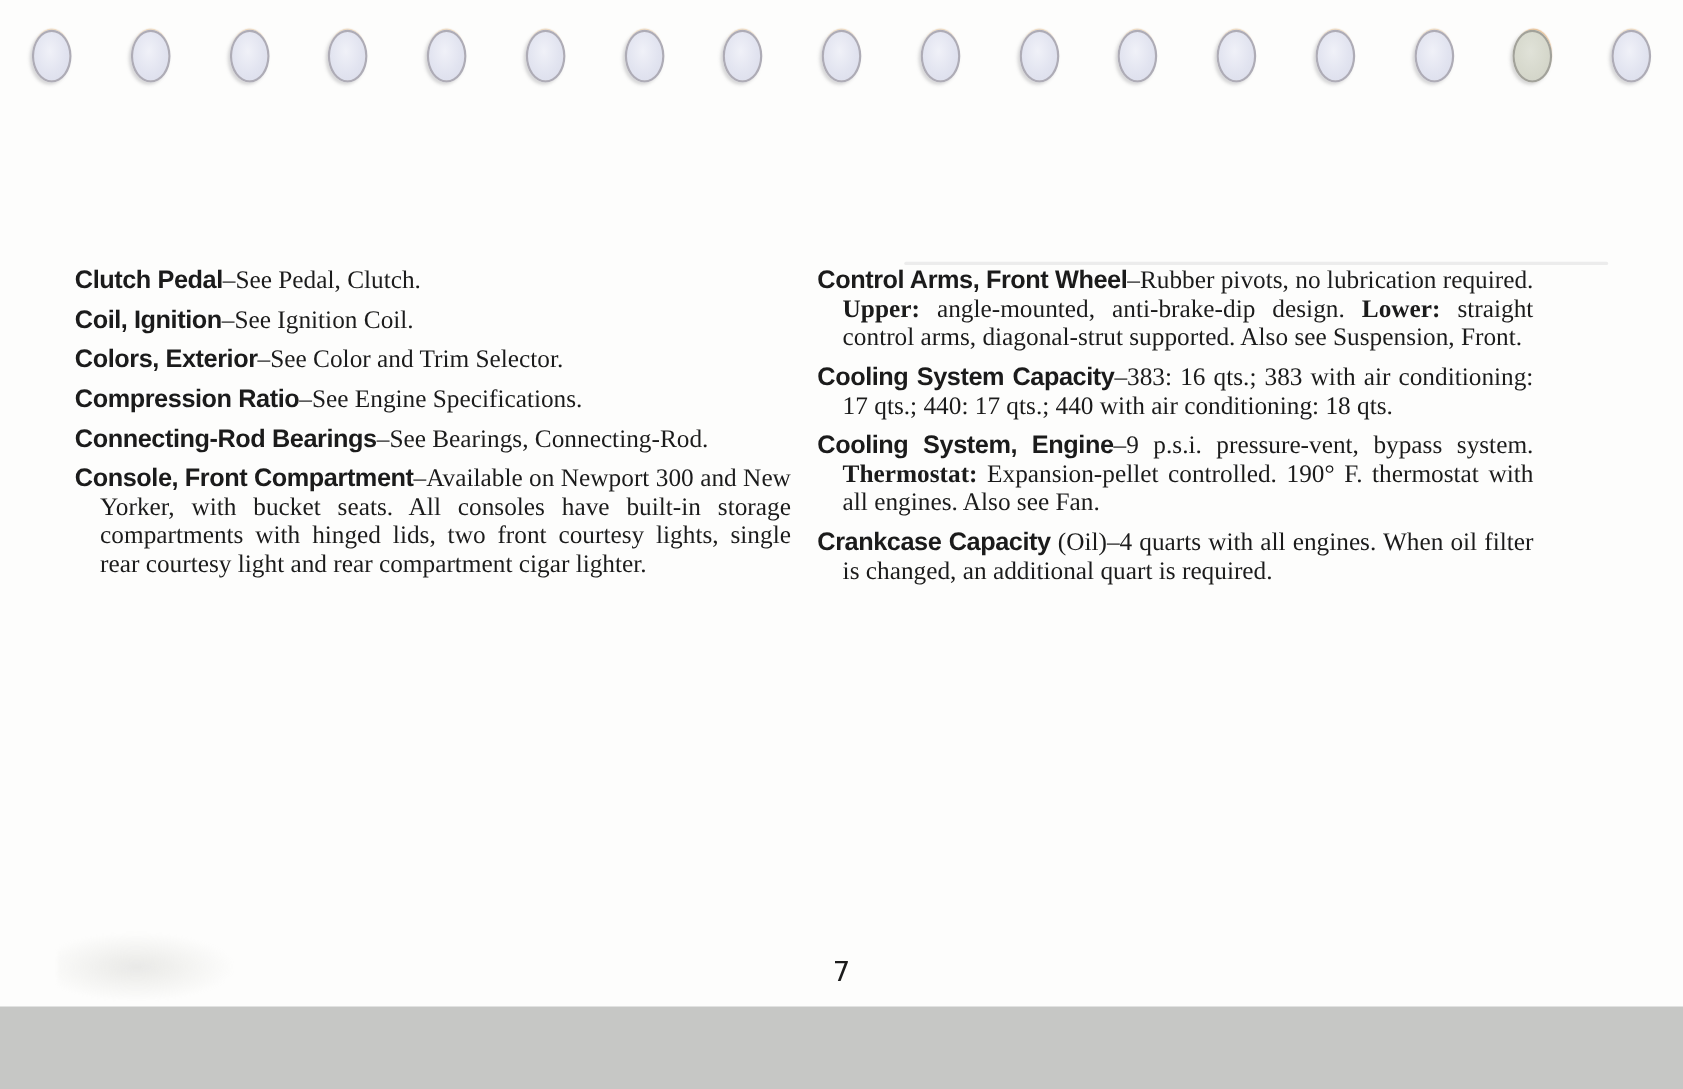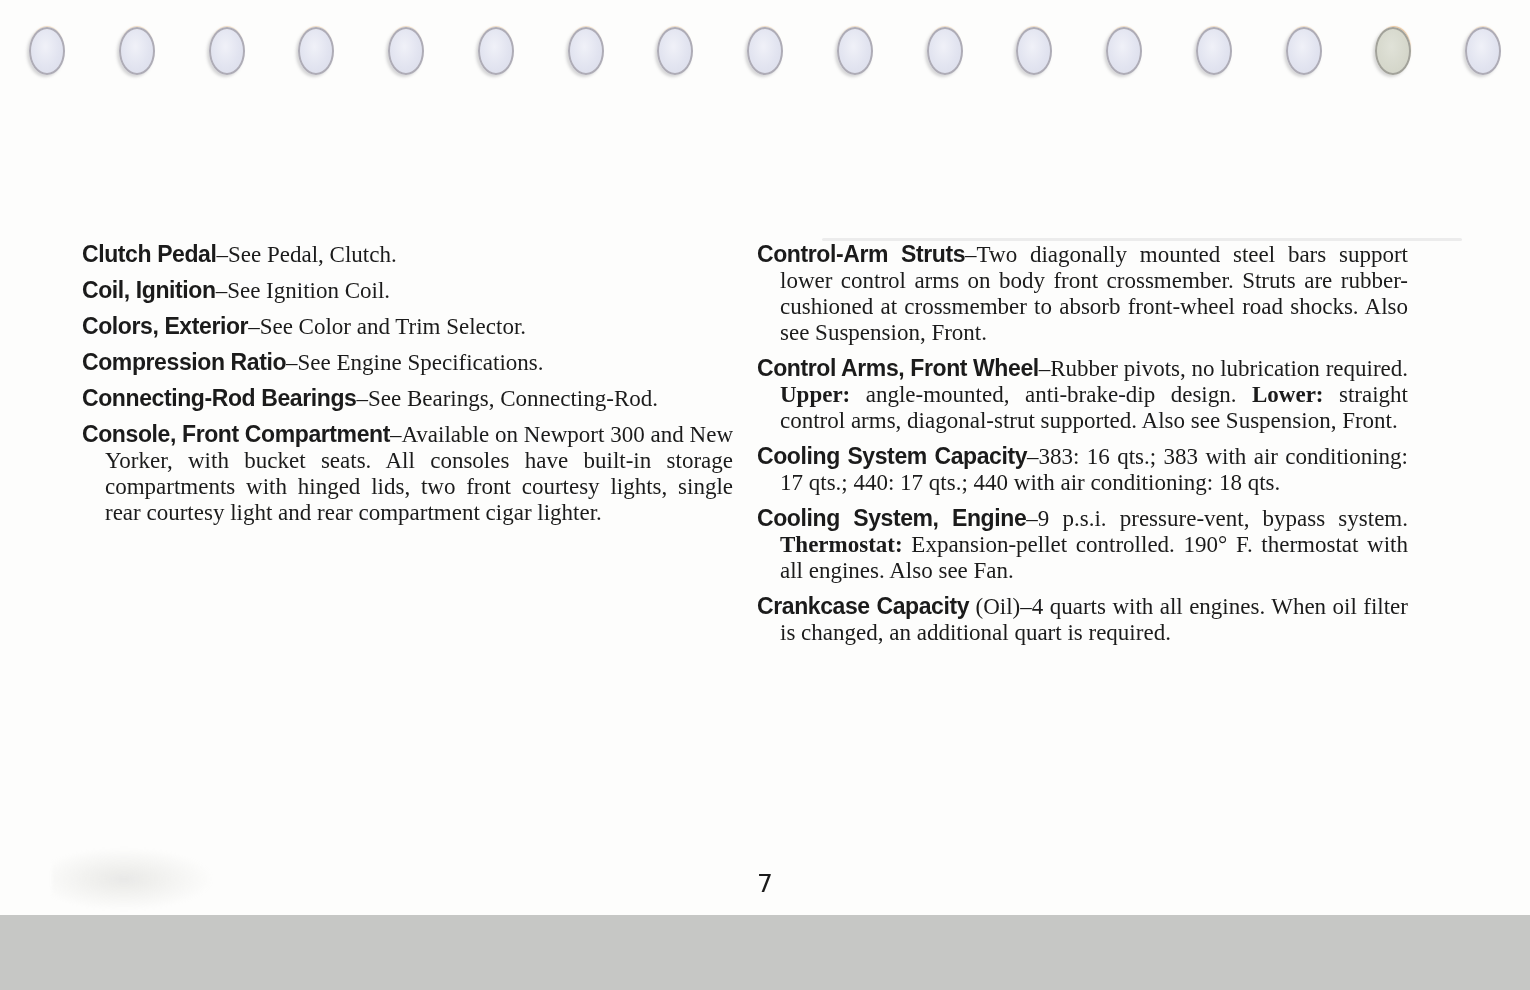--- a/index.html
+++ b/index.html
@@ -49,21 +49,21 @@
     border-color: #a2a29a;
     box-shadow:
       1px -2px 1px -1px rgba(222, 166, 105, 0.7),
       -2px 2px 3px rgba(110, 110, 110, 0.28);
   }
 
   
   .content {
     position: absolute;
     top: 241px;
-    left: 82px;
+    left: 68px;
     width: 1362px;
     display: flex;
     column-gap: 24px;
   }
   .column {
     width: 651px;
   }
   .entry {
     margin: 0 0 9px 0;
     font-size: 23px;
@@ -157,21 +157,20 @@
   <div class="content">
     <div class="column">
         <p class="entry"><span class="seg-term">Clutch Pedal</span><span class="seg-body">–See Pedal, Clutch.</span></p>
         <p class="entry"><span class="seg-term">Coil, Ignition</span><span class="seg-body">–See Ignition Coil.</span></p>
         <p class="entry"><span class="seg-term">Colors, Exterior</span><span class="seg-body">–See Color and Trim Selector.</span></p>
         <p class="entry"><span class="seg-term">Compression Ratio</span><span class="seg-body">–See Engine Specifications.</span></p>
         <p class="entry"><span class="seg-term">Connecting-Rod Bearings</span><span class="seg-body">–See Bearings, Connecting-Rod.</span></p>
         <p class="entry"><span class="seg-term">Console, Front Compartment</span><span class="seg-body">–Available on Newport 300 and New Yorker, with bucket seats. All consoles have built-in storage compartments with hinged lids, two front courtesy lights, single rear courtesy light and rear compartment cigar lighter.</span></p>
       </div>
     <div class="column">
-        <p class="entry"><span class="seg-term">Control-Arm Struts</span><span class="seg-body">–Two diagonally mounted steel bars support lower control arms on body front crossmember. Struts are rubber-cushioned at crossmember to absorb front-wheel road shocks. Also see Suspension, Front.</span></p>
         <p class="entry"><span class="seg-term">Control Arms, Front Wheel</span><span class="seg-body">–Rubber pivots, no lubrication required. </span><span class="seg-bold-body">Upper:</span><span class="seg-body"> angle-mounted, anti-brake-dip design. </span><span class="seg-bold-body">Lower:</span><span class="seg-body"> straight control arms, diagonal-strut supported. Also see Suspension, Front.</span></p>
         <p class="entry"><span class="seg-term">Cooling System Capacity</span><span class="seg-body">–383: 16 qts.; 383 with air conditioning: 17 qts.; 440: 17 qts.; 440 with air conditioning: 18 qts.</span></p>
         <p class="entry"><span class="seg-term">Cooling System, Engine</span><span class="seg-body">–9 p.s.i. pressure-vent, bypass system. </span><span class="seg-bold-body">Thermostat:</span><span class="seg-body"> Expansion-pellet controlled. 190° F. thermostat with all engines. Also see Fan.</span></p>
         <p class="entry"><span class="seg-term">Crankcase Capacity</span><span class="seg-body"> (Oil)–4 quarts with all engines. When oil filter is changed, an additional quart is required.</span></p>
       </div>
   </div>
 
   <div class="scan-smudge"></div>
 
   <div class="page-number">7</div>

